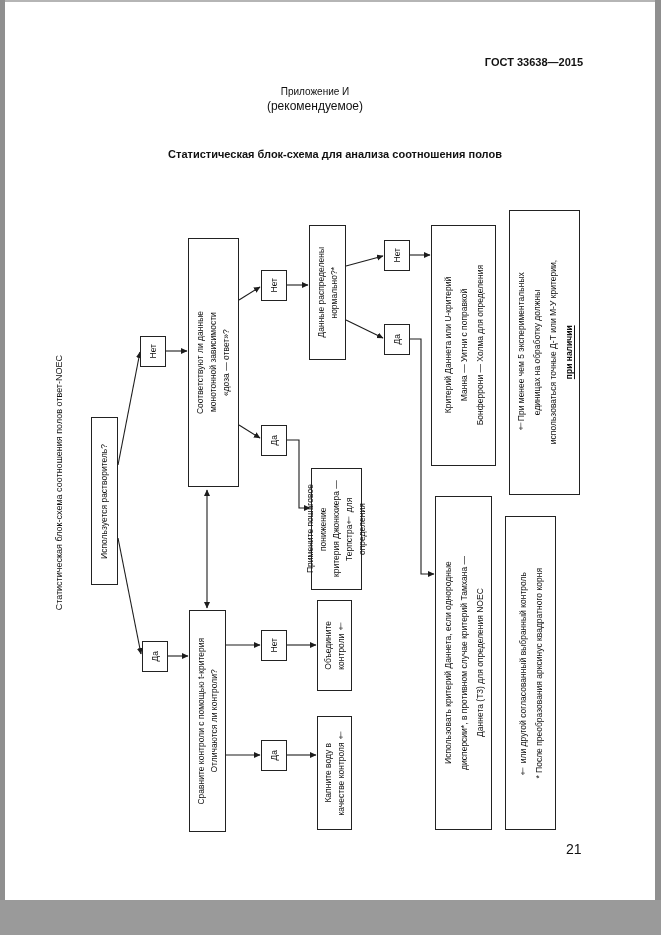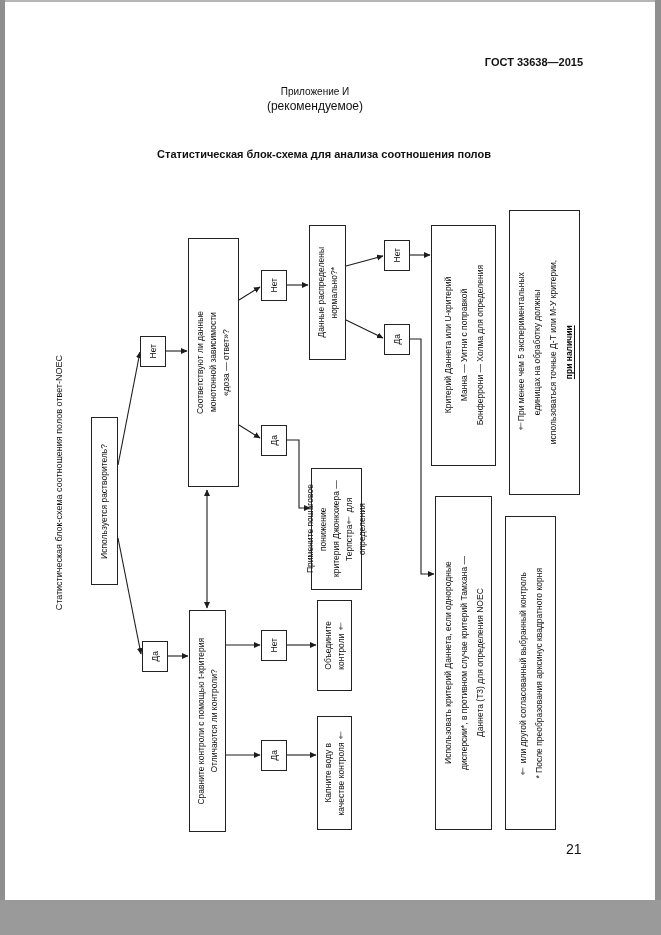--- a/index.html
+++ b/index.html
@@ -10,21 +10,21 @@
   }
   .scan-edge { position:absolute; background:#8f8f8f; }
   .edge-left  { left:0; top:0; width:5px; height:935px; }
   .edge-right { right:0; top:0; width:6px; height:935px; }
   .edge-top   { left:0; top:0; width:661px; height:2px; background:#b5b5b5; }
   .edge-bottom{ left:0; top:923px; width:661px; height:12px; background:#141414; }
 
   .doc-number { position:absolute; top:56px; right:78px; font-size:11px; font-weight:bold; }
   .annex-title { position:absolute; top:86px; left:0; width:630px; text-align:center; font-size:10px; font-weight:normal; }
   .annex-subtitle { position:absolute; top:99px; left:0; width:630px; text-align:center; font-size:12px; }
-  .chart-title { position:absolute; top:148px; left:4px; width:640px; text-align:center; font-size:11px; font-weight:bold; }
+  .chart-title { position:absolute; top:148px; left:15px; width:640px; text-align:center; font-size:11px; font-weight:bold; }
   .page-number { position:absolute; top:841px; left:566px; font-size:14px; }
 
   .flowchart { position:absolute; left:0; top:0; width:661px; height:935px; }
   .arrows { position:absolute; left:0; top:0; width:661px; height:935px; }
   .arrows polyline { fill:none; stroke:#1c1c1c; stroke-width:1.1; }
 
   .fbox {
     position:absolute; border:1px solid #222; background:#fff;
     display:flex; align-items:center; justify-content:center; padding:2px;
   }

